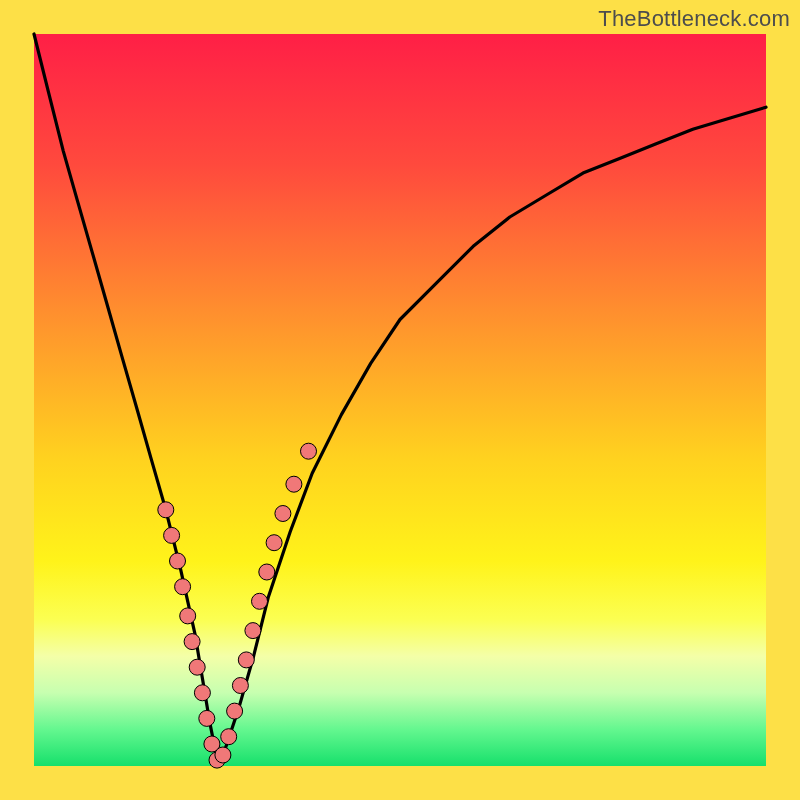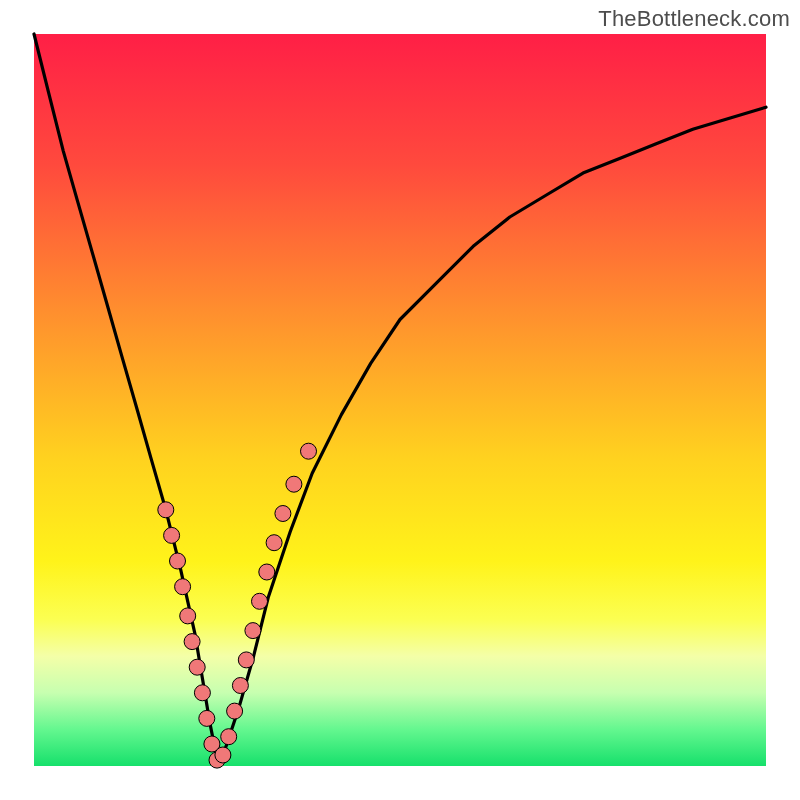--- a/index.html
+++ b/index.html
@@ -10,21 +10,21 @@
     overflow: hidden;
     background: #000;
     font-family: Arial, Helvetica, sans-serif;
   }
   .frame {
     position: absolute;
     left: 0;
     top: 0;
     width: 800px;
     height: 800px;
-    background: #ffffff;
+    background: #fde047;
   }
   .plot {
     position: absolute;
     left: 34px;
     top: 34px;
     width: 732px;
     height: 732px;
     
   }
   .watermark {

